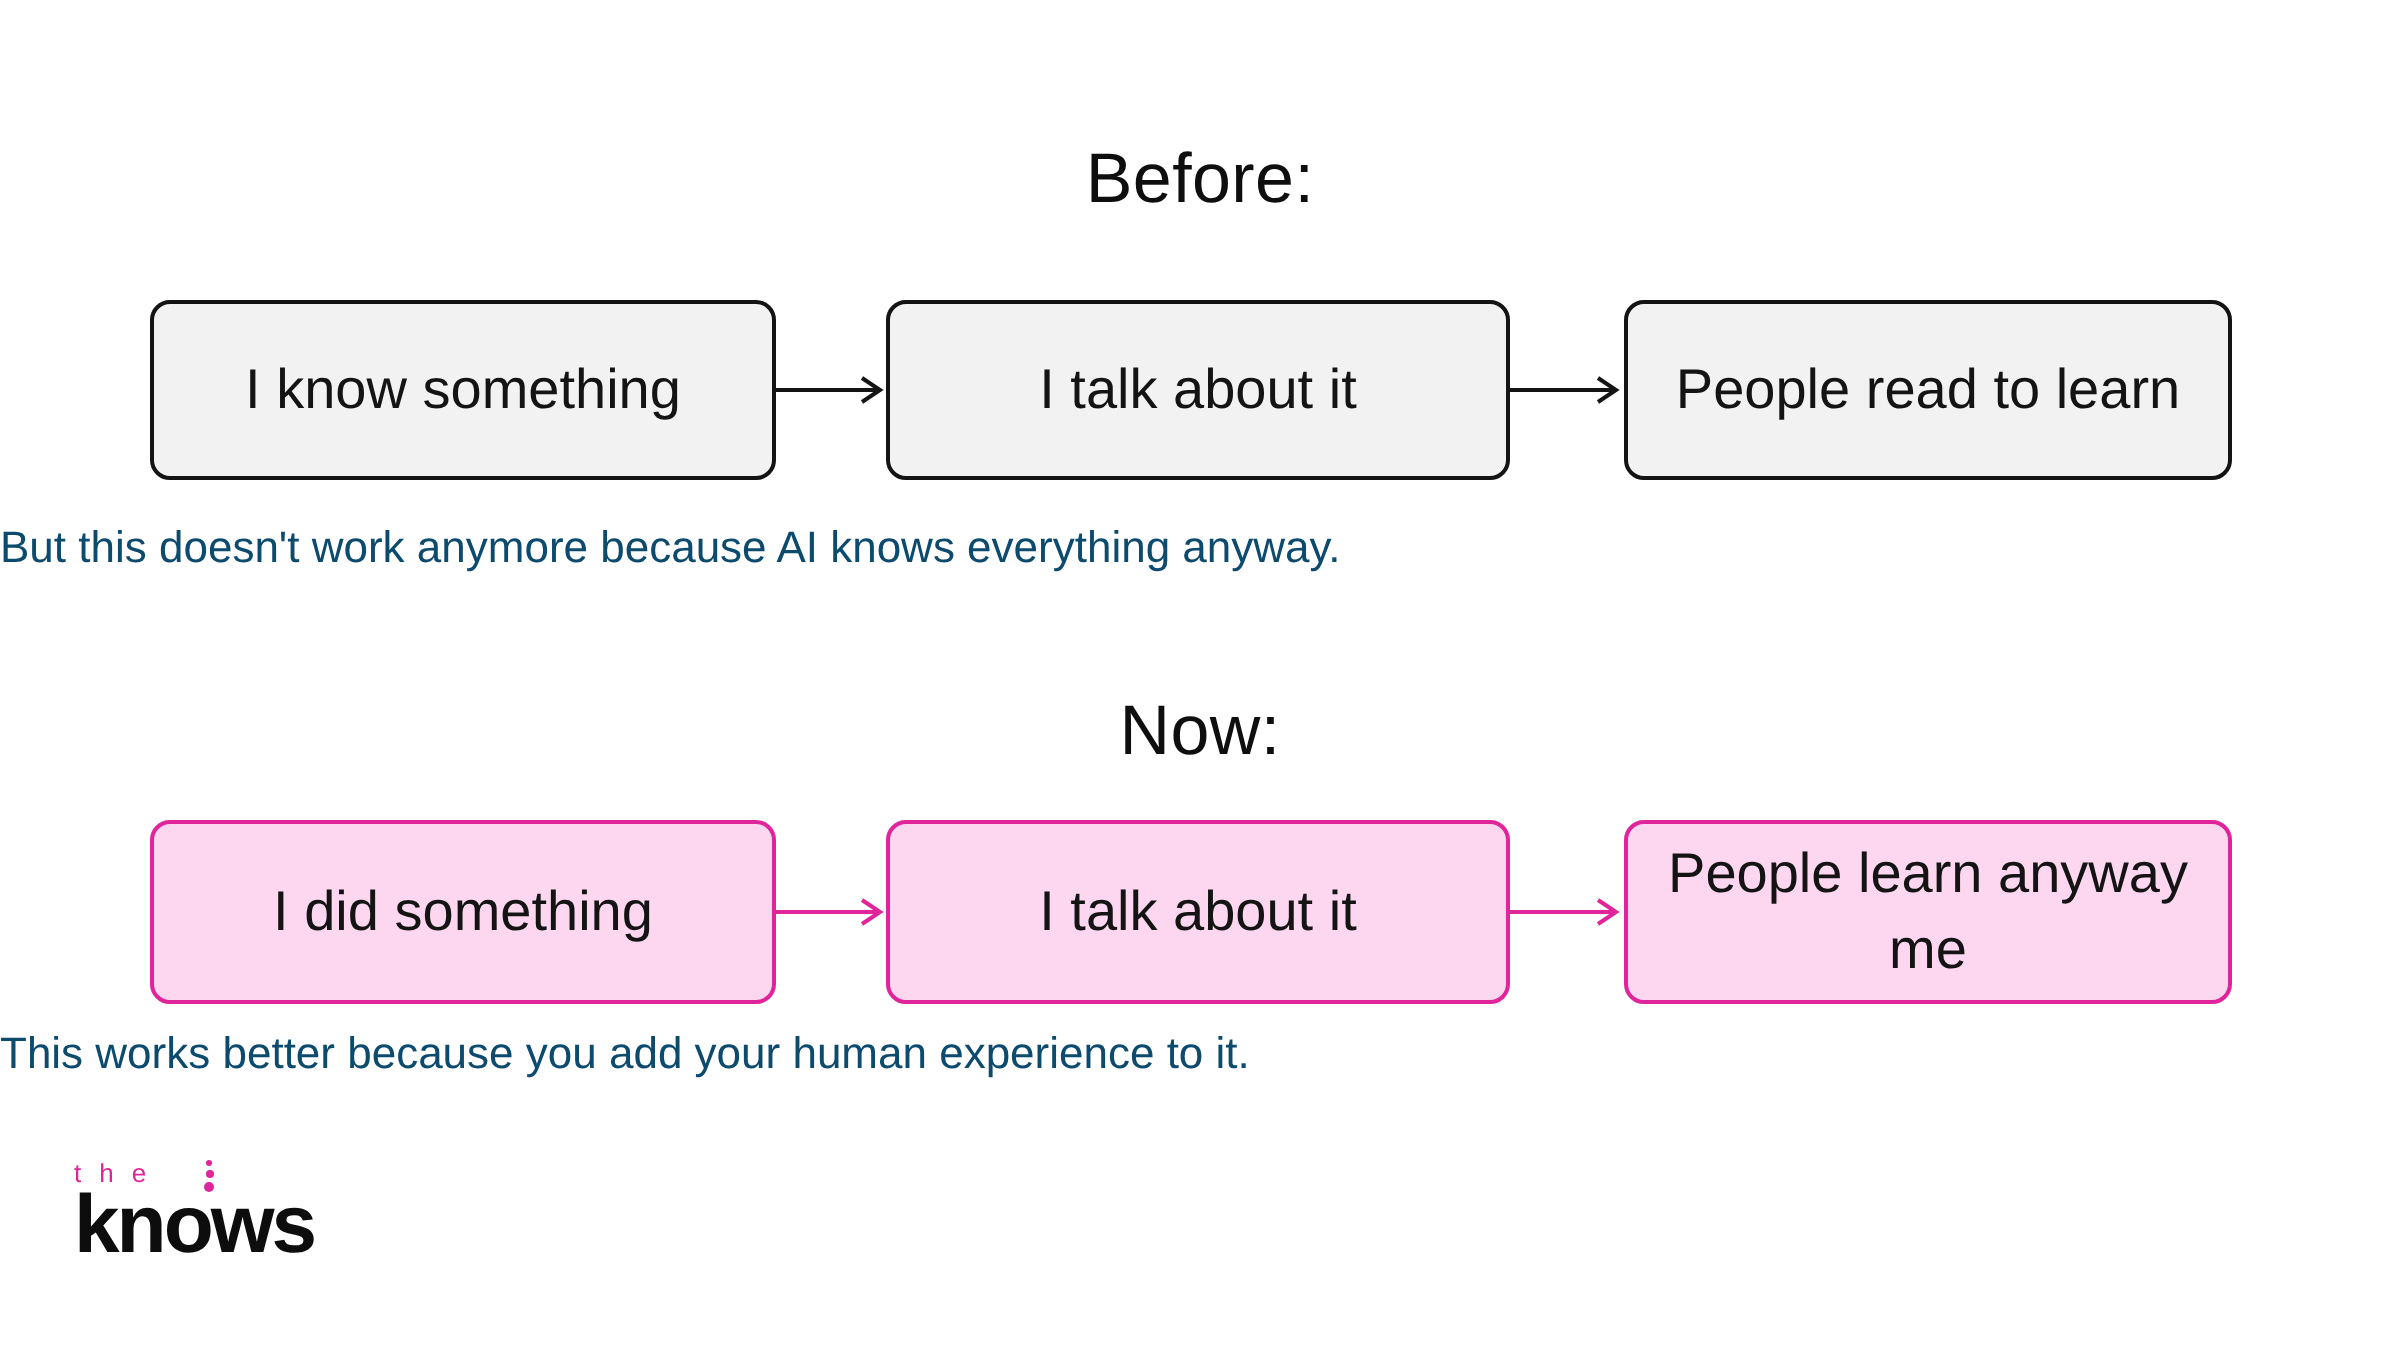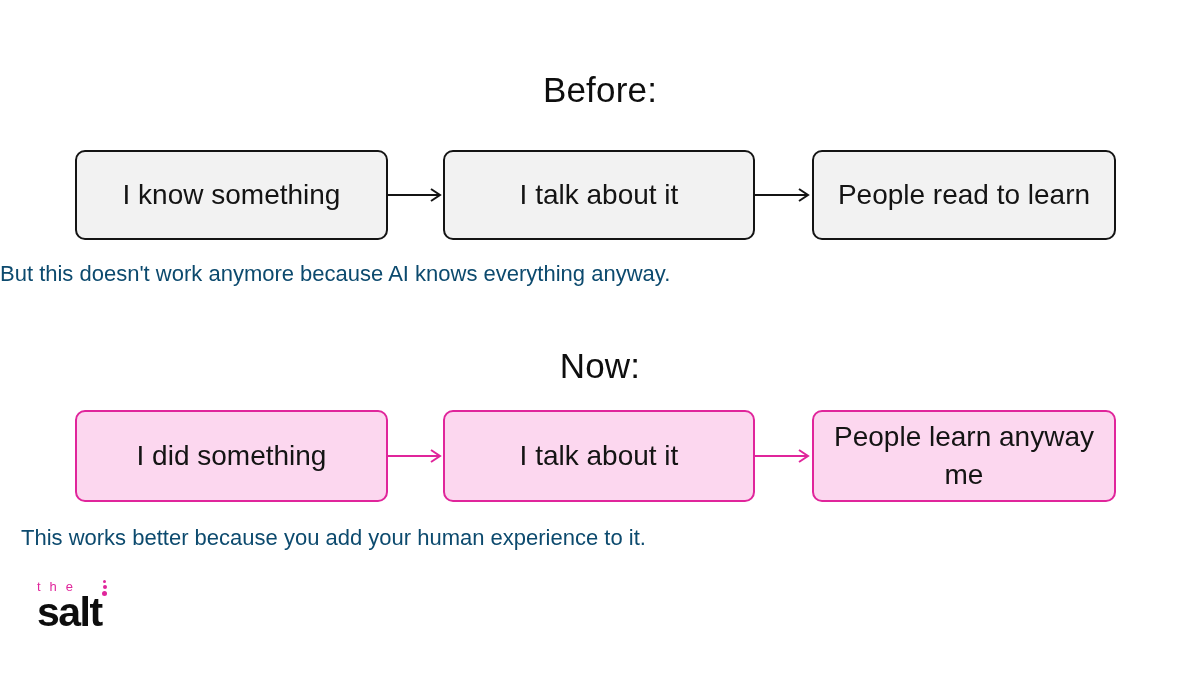--- a/index.html
+++ b/index.html
@@ -63,21 +63,21 @@
   .arrow-gap-1 { left: 386px; }
   .arrow-gap-2 { left: 754px; }
   .caption {
     position: absolute;
     left: 0; right: 0;
     font-size: 22px;
     font-weight: 500;
     color: #0c4a6e;
   }
   .caption-before { top: 261px; }
-  .caption-now    { top: 525px; margin-left: 21px; }
+  .caption-now    { top: 514px; }
   .logo {
     position: absolute;
     left: 37px;
     top: 580px;
     width: 90px;
     height: 60px;
   }
   .logo-the {
     color: #e0259b;
     font-size: 13px;
@@ -170,16 +170,16 @@
 
   <div class="caption caption-now">This works better because you add your human experience to it.</div>
 
   <div class="logo">
     <span class="logo-the">the</span>
     <span class="logo-dots">
       <i class="d1"></i>
         <i class="d2"></i>
         <i class="d3"></i>
     </span>
-    <span class="logo-salt">salt</span>
+    <span class="logo-salt">knows</span>
   </div>
 
 </div>
 
 </body></html>

